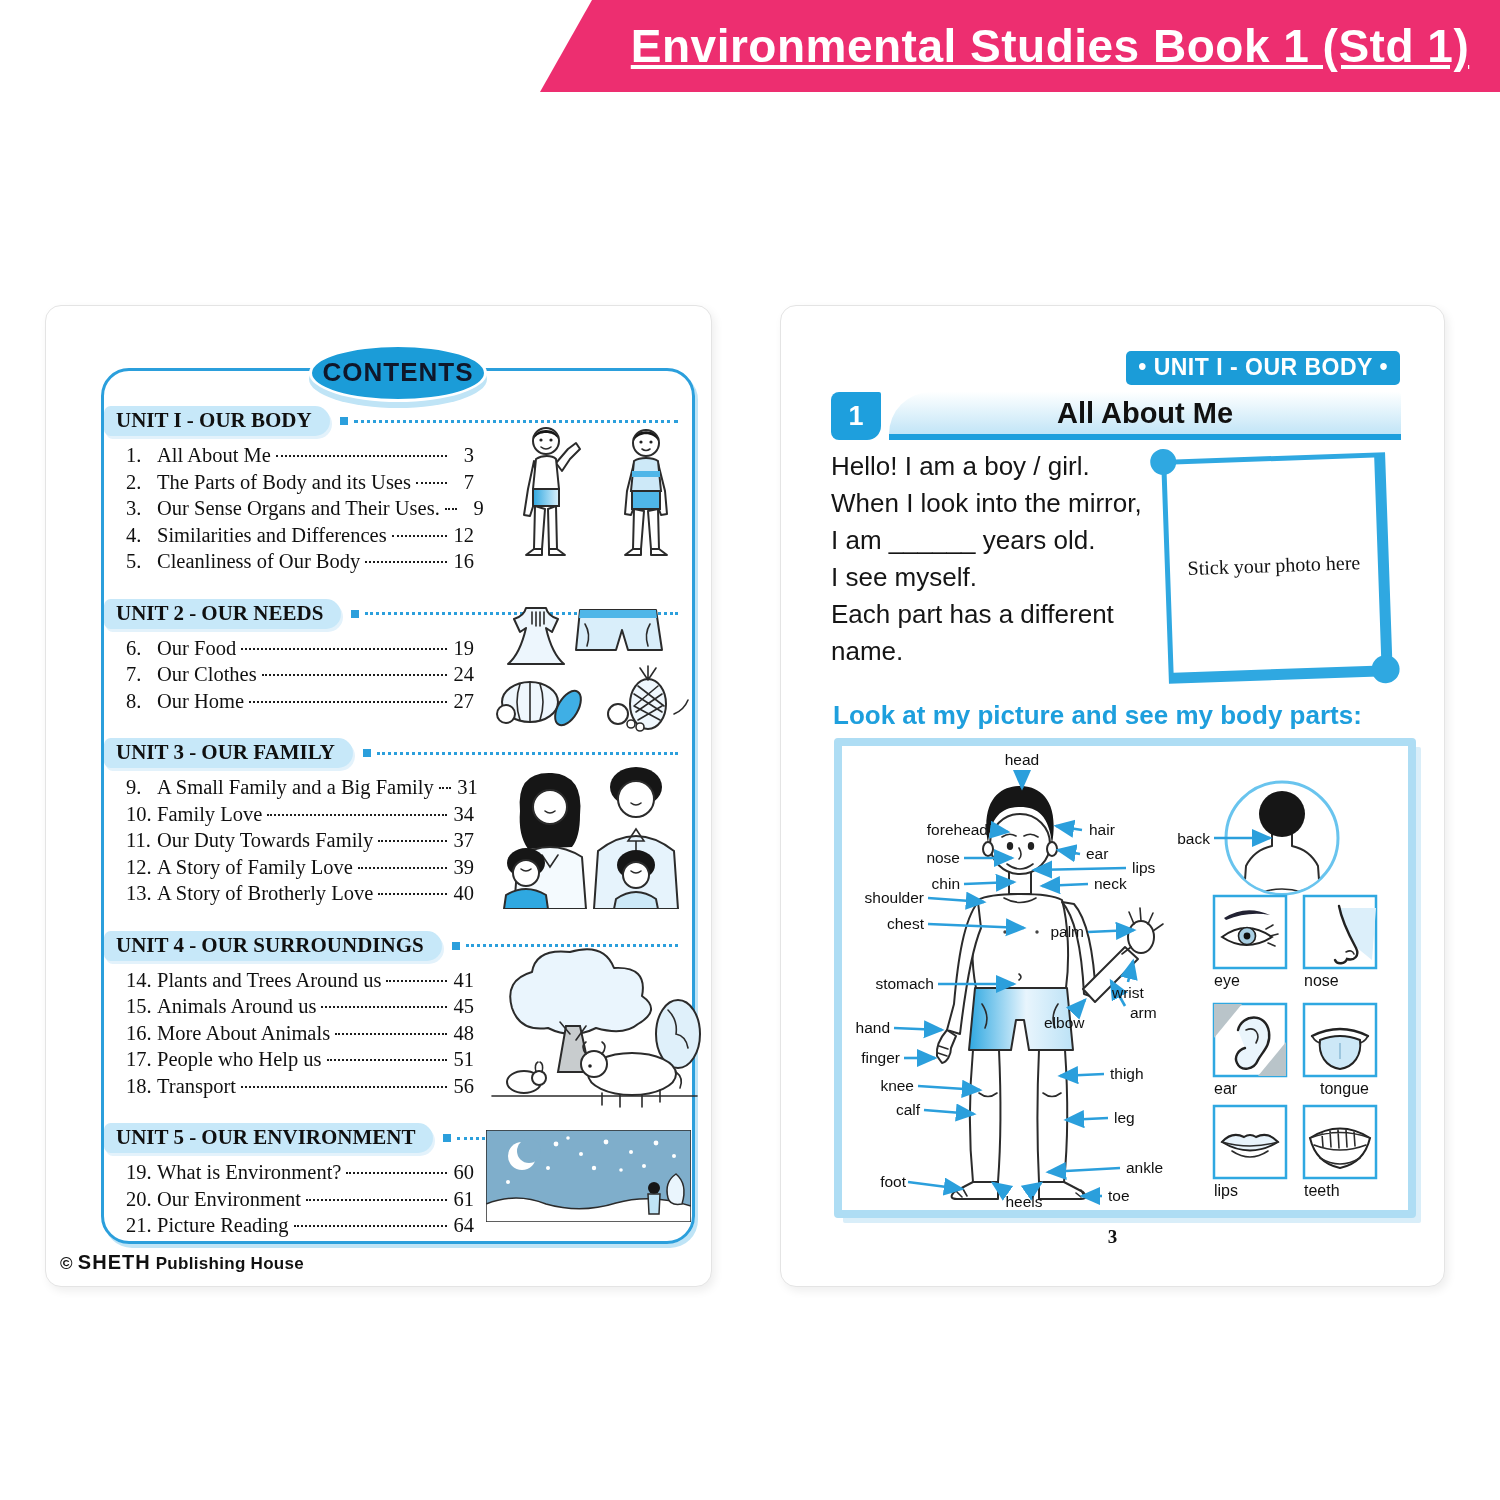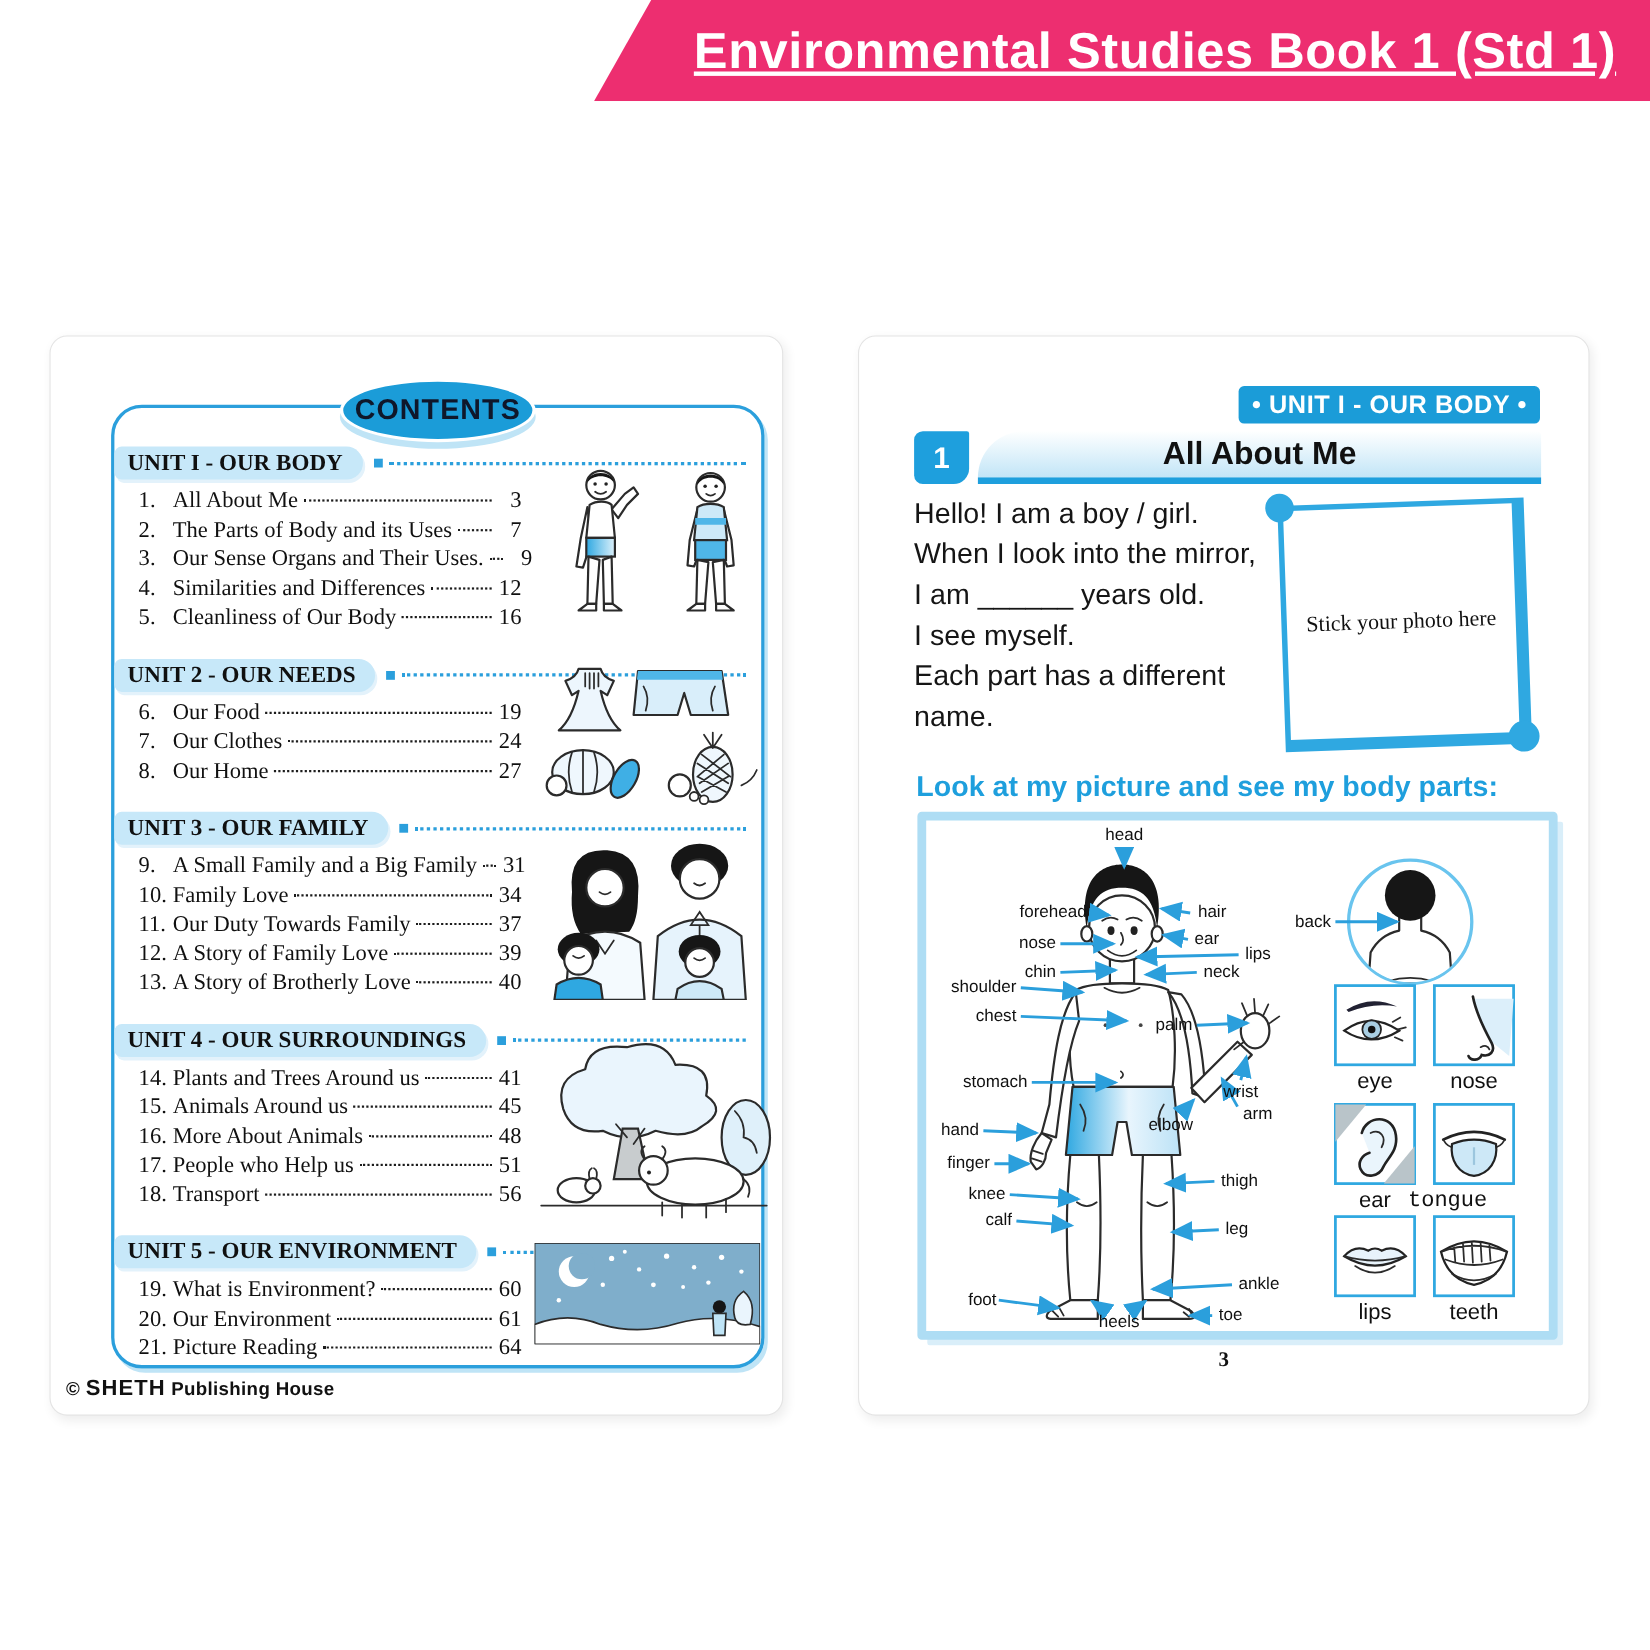--- a/index.html
+++ b/index.html
@@ -70,21 +70,21 @@
          background:#2FA8E1;border-radius:50%;}
   .photo-frame::after{content:"";position:absolute;right:-18px;bottom:-18px;width:28px;height:28px;
          background:#2FA8E1;border-radius:50%;}
   .photo-frame span{font-family:"Liberation Serif",serif;font-size:20px;color:#111;}
   .see-heading{position:absolute;left:52px;top:394px;font-weight:bold;font-size:26px;color:#1E9FDD;}
   .panel{position:absolute;left:53px;top:432px;width:566px;height:464px;background:#fff;
          border:8px solid #AEDDF4;border-radius:4px;box-shadow:7px 7px 0 -2px #D9EEF9;}
   .panel svg{position:absolute;left:0;top:0;}
   .blabel{position:absolute;font-size:15.5px;color:#101010;line-height:17px;white-space:nowrap;}
   .blabel.r{text-align:right;}
-  .olabel{position:absolute;width:72px;text-align:center;font-size:20px;color:#101010;}
+  .olabel{position:absolute;width:72px;font-size:16px;color:#101010;}
   .pagenum{position:absolute;left:0;right:0;bottom:38px;text-align:center;
            font-family:"Liberation Serif",serif;font-weight:bold;font-size:19px;color:#111;}
 
   svg .ln{stroke:#2B9FDC;stroke-width:2.6;fill:none;}
   svg .ot{stroke:#2b2b2b;stroke-width:2;fill:#fff;stroke-linejoin:round;stroke-linecap:round;}
   svg .thin{stroke:#2b2b2b;stroke-width:1.6;fill:none;stroke-linecap:round;}
 </style>
 </head>
 <body>
 
@@ -560,26 +560,26 @@
     <span class="blabel" style="left:202px;top:268px;">elbow</span>
     <span class="blabel" style="left:288px;top:258px;">arm</span>
     <span class="blabel r" style="left:0px;top:273px;width:48px;">hand</span>
     <span class="blabel r" style="left:0px;top:303px;width:58px;">finger</span>
     <span class="blabel" style="left:268px;top:319px;">thigh</span>
     <span class="blabel r" style="left:14px;top:331px;width:58px;">knee</span>
     <span class="blabel r" style="left:20px;top:355px;width:58px;">calf</span>
     <span class="blabel" style="left:272px;top:363px;">leg</span>
     <span class="blabel" style="left:284px;top:413px;">ankle</span>
     <span class="blabel r" style="left:12px;top:427px;width:52px;">foot</span>
-    <span class="blabel" style="left:138px;top:447px;width:56px;text-align:right;">heels</span>
+    <span class="blabel" style="left:154px;top:447px;width:56px;text-align:center;">heels</span>
     <span class="blabel" style="left:266px;top:441px;">toe</span>
     <span class="blabel r" style="left:298px;top:84px;width:70px;">back</span>
 
     <span class="olabel" style="left:372px;top:226px;">eye</span>
     <span class="olabel" style="left:462px;top:226px;">nose</span>
     <span class="olabel" style="left:372px;top:334px;">ear</span>
-    <span class="olabel" style="left:438px;top:334px;font-family:Liberation Mono, monospace;">tongue</span>
+    <span class="olabel" style="left:478px;top:334px;">tongue</span>
     <span class="olabel" style="left:372px;top:436px;">lips</span>
     <span class="olabel" style="left:462px;top:436px;">teeth</span>
   </div>
 
   <div class="pagenum">3</div>
 </div>
 
 </body></html>

